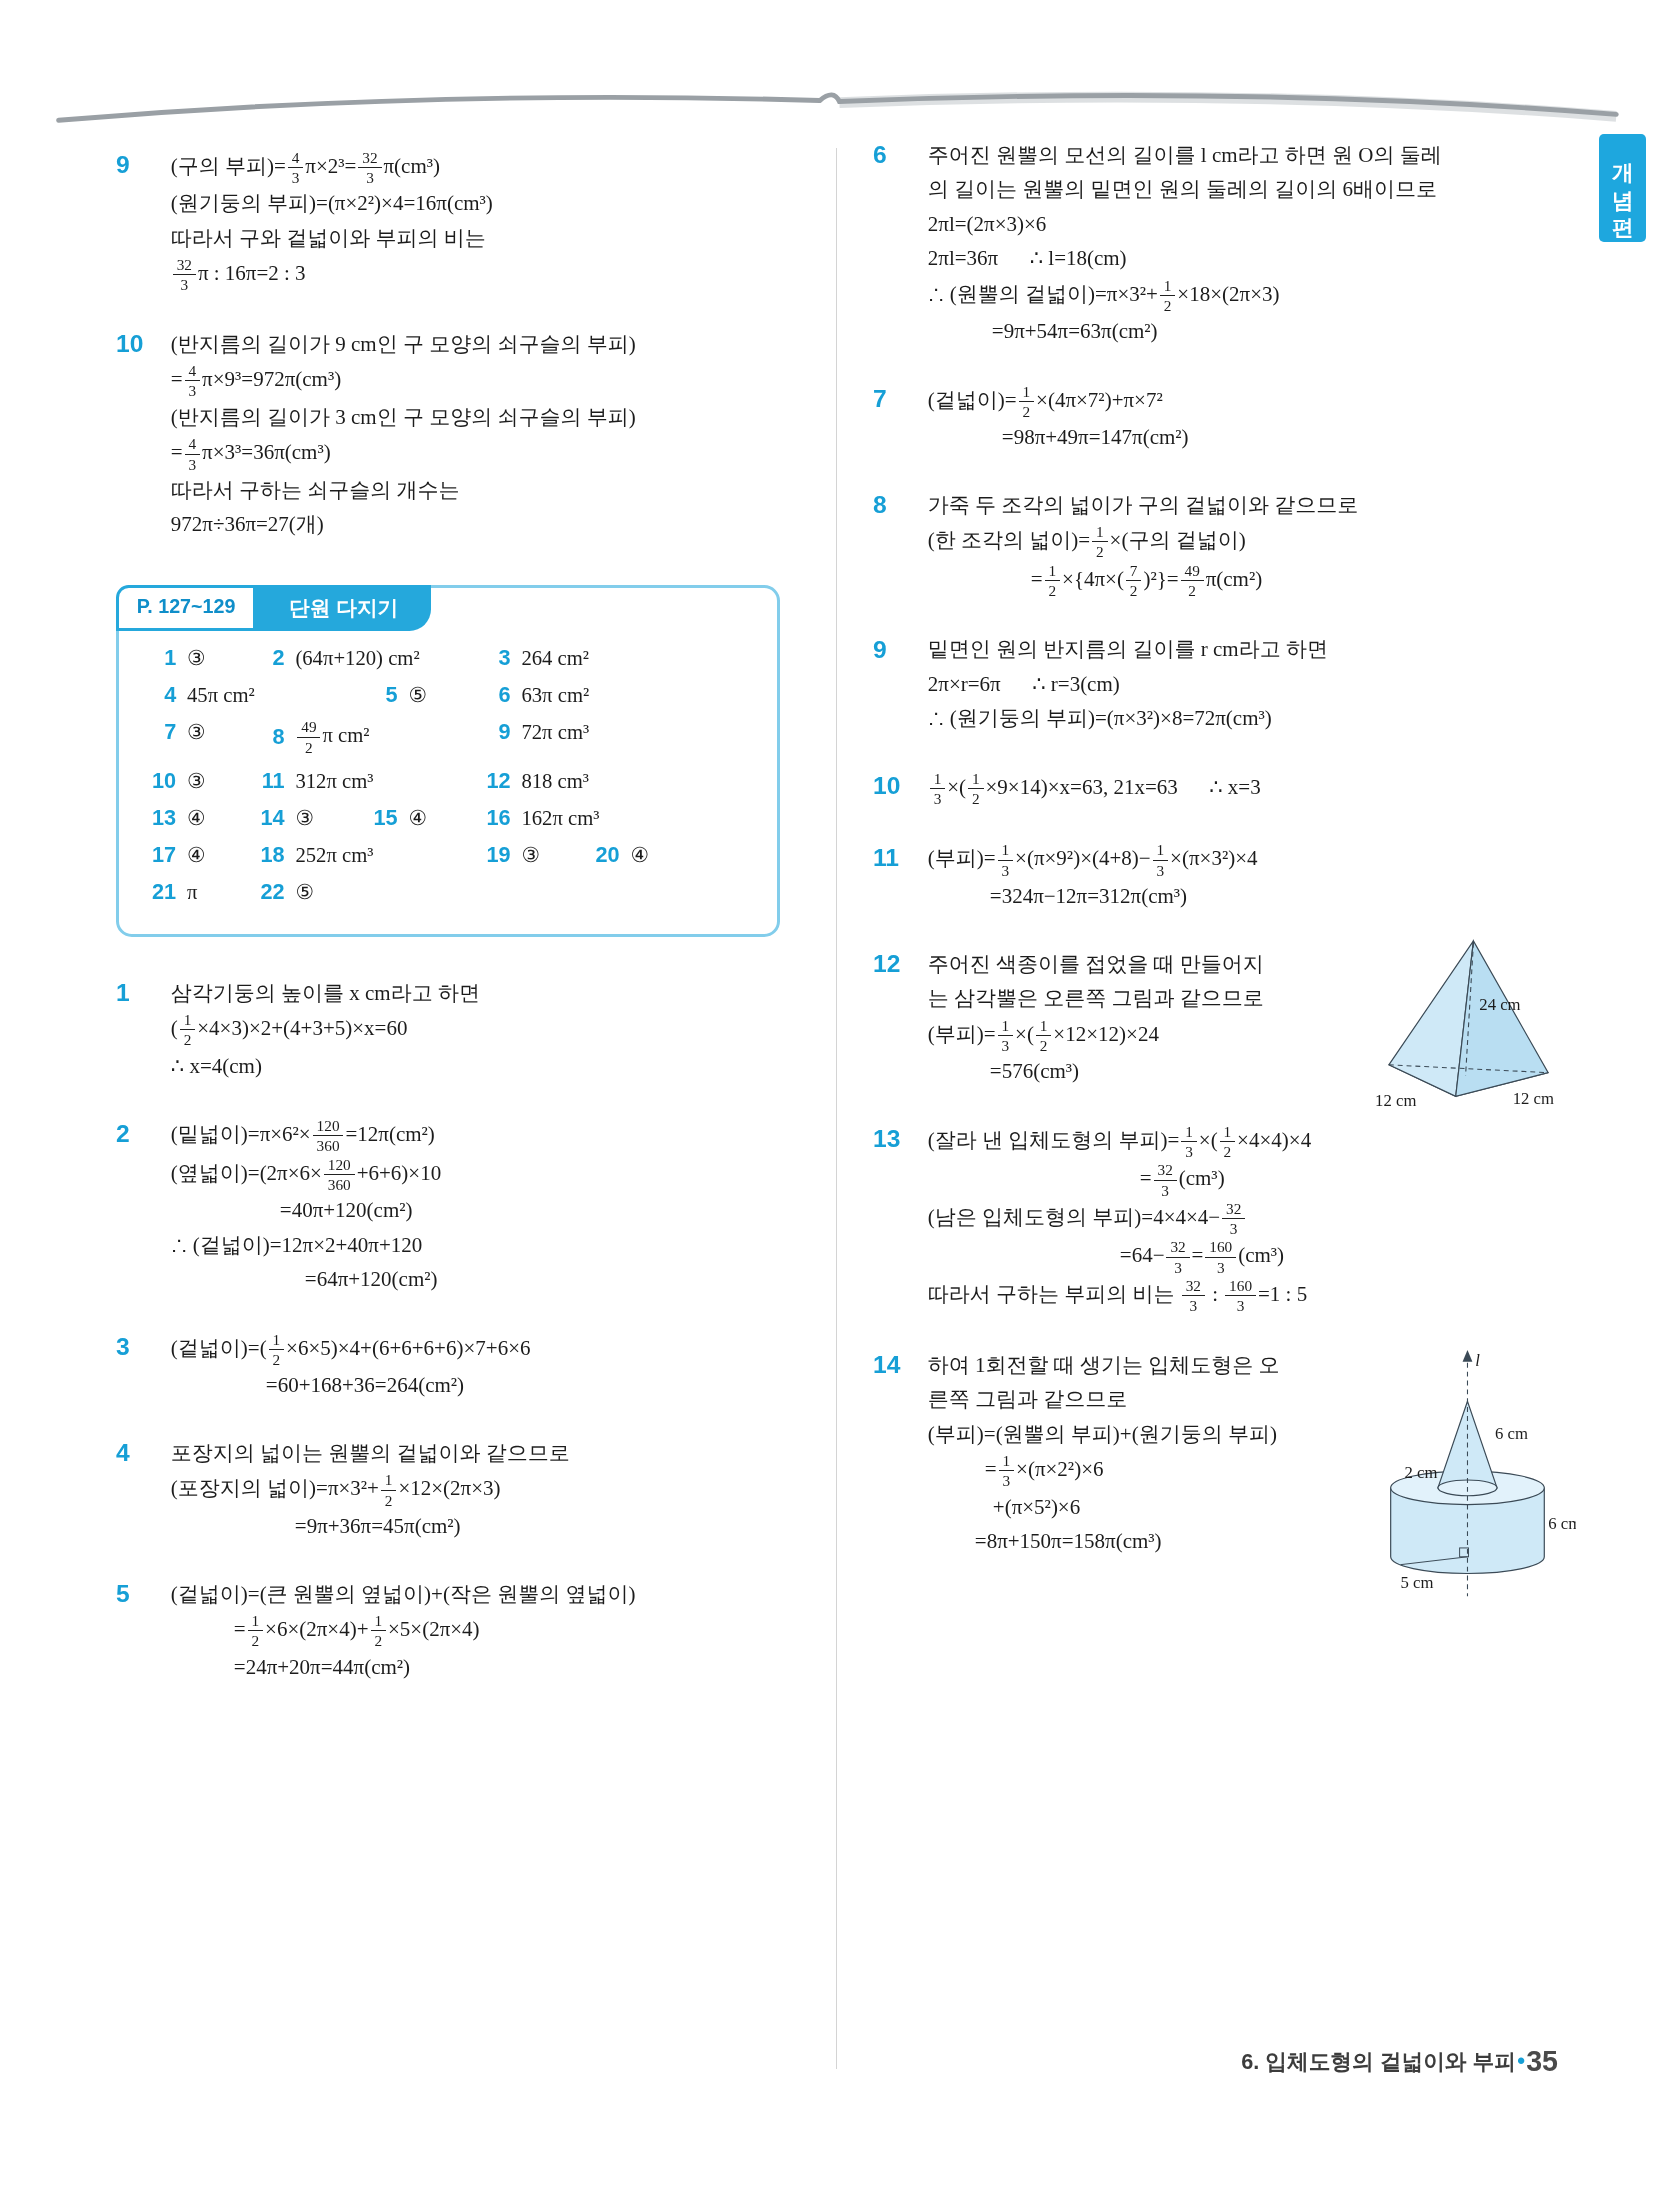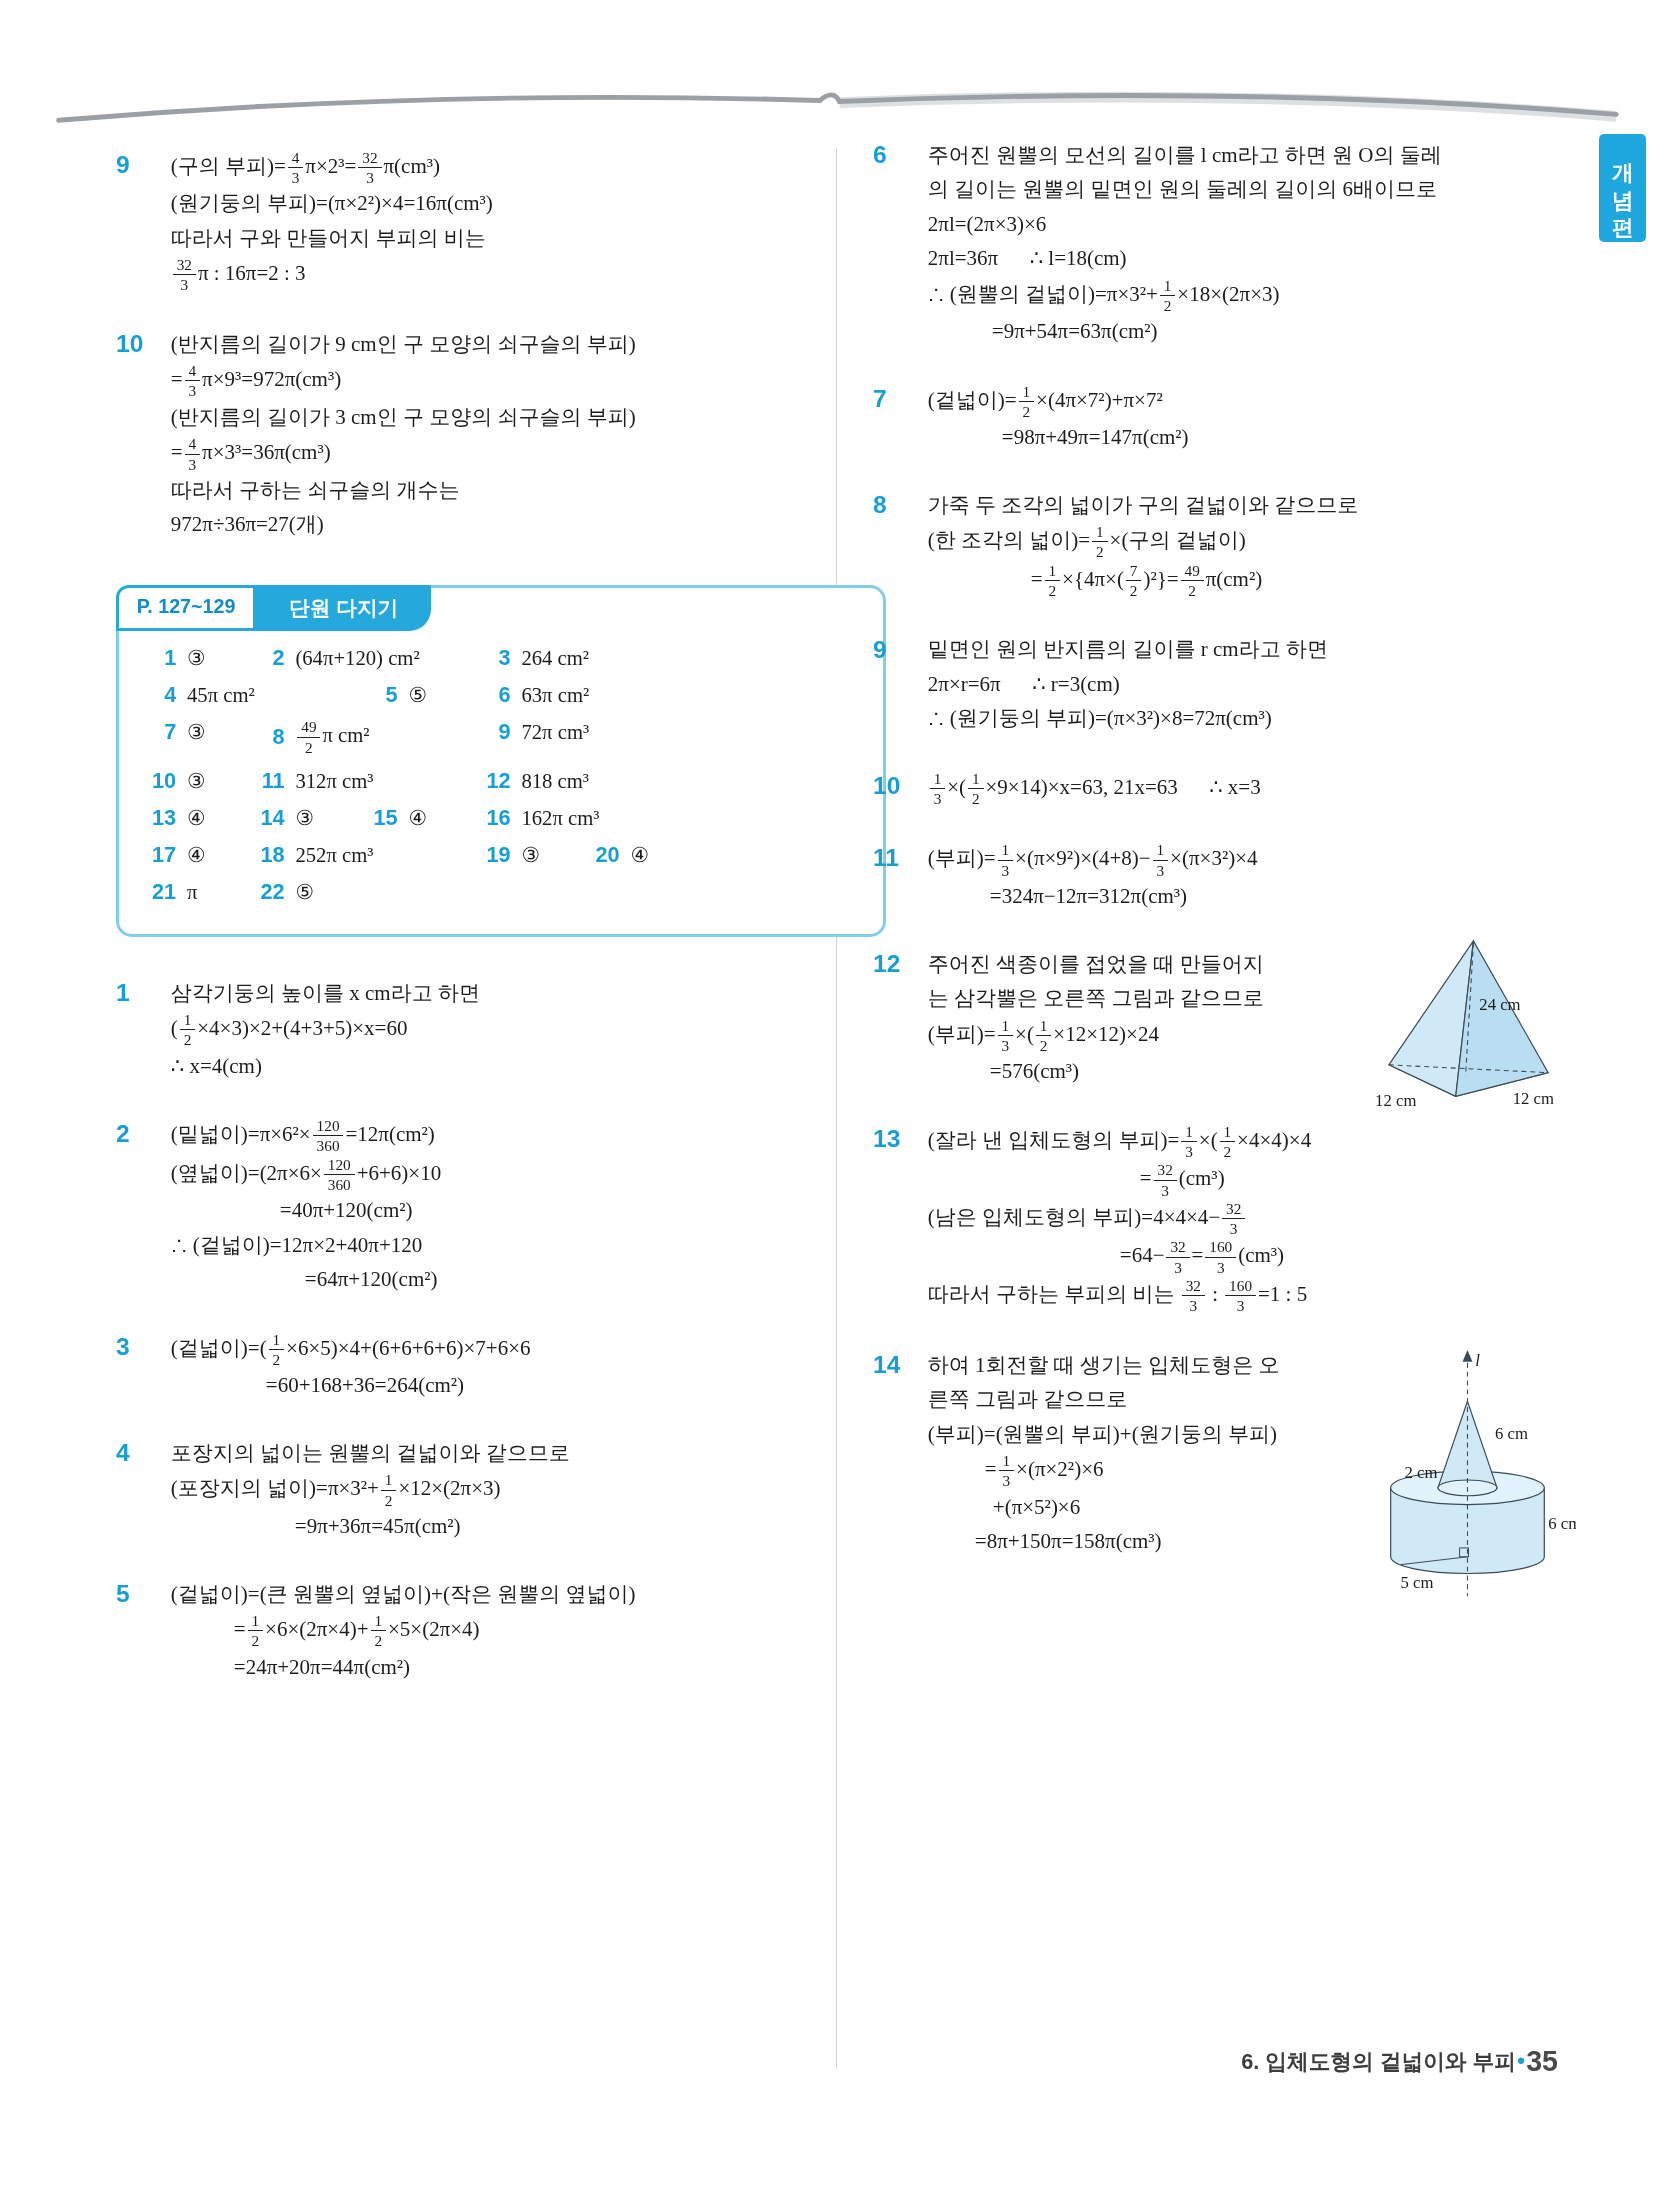--- a/index.html
+++ b/index.html
@@ -28,21 +28,21 @@
   .pnum { flex:0 0 41px; font-family:"Liberation Sans","DejaVu Sans",sans-serif;
     font-weight:bold; font-size:24.6px; color:#169fd6; line-height:1.35; }
   .pbody { flex:1; position:relative; }
   .mline { font-size:21px; line-height:1.5; color:#1c1c1c; white-space:pre-wrap; padding:1.5px 0; }
 
   .frac { display:inline-block; text-align:center; vertical-align:middle; margin:0 2px; line-height:1; }
   .frac .fnum { display:block; font-size:15.3px; padding:0 3.9px 2px; }
   .frac .fden { display:block; font-size:15.3px; border-top:1.4px solid #222; padding:2px 3.9px 0; }
 
   
-  .answer-box { position:relative; width:770px; border:3px solid #82cdeb; border-radius:15.8px;
+  .answer-box { position:relative; width:664px; border:3px solid #82cdeb; border-radius:15.8px;
     margin:43px 0 39px; padding:57px 0 17.7px; background:#fff; }
   .ab-header { position:absolute; top:-3px; left:-3px; display:flex; align-items:stretch;
     font-family:"Liberation Sans","DejaVu Sans",sans-serif; }
   .ab-ref { background:#fff; border:3px solid #25a8dc; color:#0f8ec9; font-weight:bold;
     font-size:19.7px; padding:6.9px 17.7px; border-radius:12.8px 0 0 0; }
   .ab-title { background:#25a8dc; color:#fff; font-weight:bold; font-size:20.7px;
     padding:8.9px 33px; border-radius:0 0 21.7px 0; }
   .arow { position:relative; height:37px; }
   .arow.tall { height:49px; }
   .acell { position:absolute; top:0; white-space:nowrap; display:flex; align-items:center; gap:10.8px; }
@@ -82,21 +82,21 @@
   <div class="side-tab">개념편</div>
   <div class="divider"></div>
 
   <div class="col" id="left-wrap">
     <div id="left-top">
         <div class="problem">
           <span class="pnum">9</span>
           <div class="pbody">
             <div class="mline">(구의 부피)=<span class="frac"><span class="fnum">4</span><span class="fden">3</span></span>π×2³=<span class="frac"><span class="fnum">32</span><span class="fden">3</span></span>π(cm³)</div>
             <div class="mline">(원기둥의 부피)=(π×2²)×4=16π(cm³)</div>
-            <div class="mline">따라서 구와 만들어지 부피의 비는</div>
+            <div class="mline">따라서 구와 겉넓이와 부피의 비는</div>
             <div class="mline"><span class="frac"><span class="fnum">32</span><span class="fden">3</span></span>π : 16π=2 : 3</div>
           </div>
         </div>
         <div class="problem">
           <span class="pnum">10</span>
           <div class="pbody">
             <div class="mline">(반지름의 길이가 9 cm인 구 모양의 쇠구슬의 부피)</div>
             <div class="mline">=<span class="frac"><span class="fnum">4</span><span class="fden">3</span></span>π×9³=972π(cm³)</div>
             <div class="mline">(반지름의 길이가 3 cm인 구 모양의 쇠구슬의 부피)</div>
             <div class="mline">=<span class="frac"><span class="fnum">4</span><span class="fden">3</span></span>π×3³=36π(cm³)</div>

